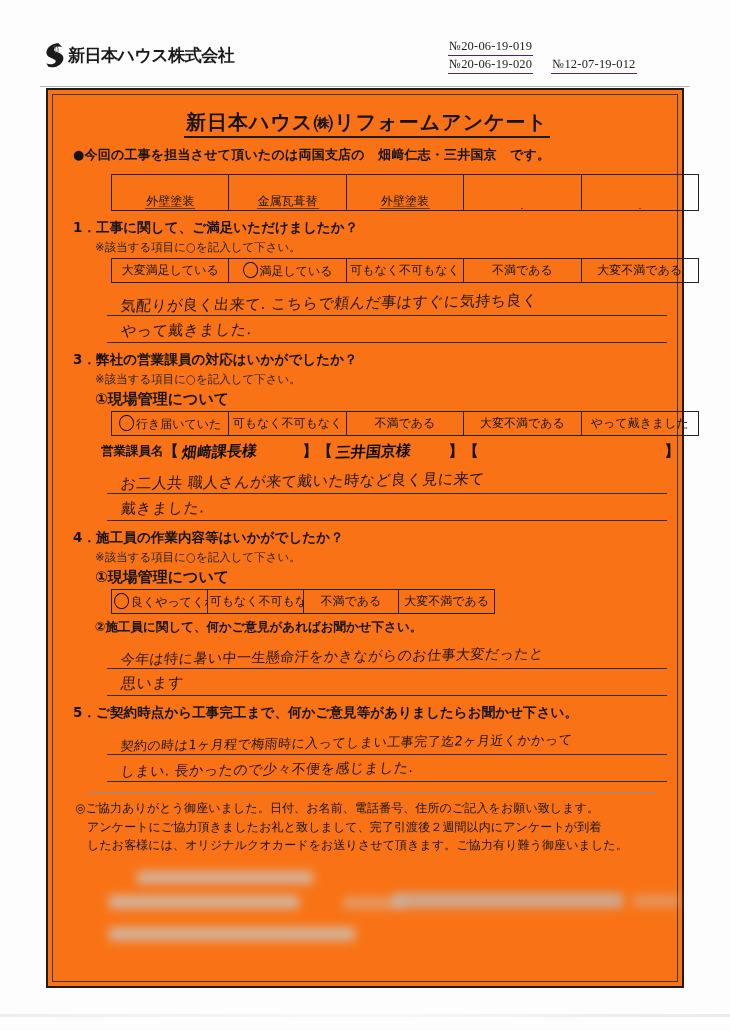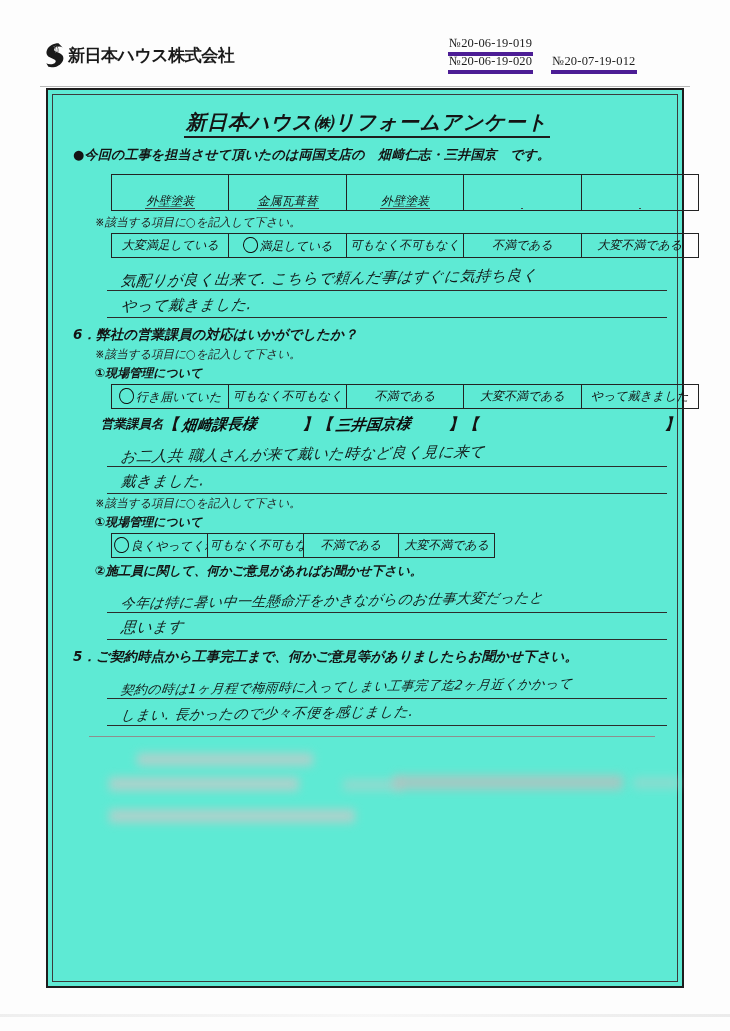--- a/index.html
+++ b/index.html
@@ -34,34 +34,33 @@
     font-weight:bold;font-size:17px;letter-spacing:-0.5px;
     color:#1a1a1a;white-space:nowrap;
   }
   .ref-block{
     position:absolute;left:448px;top:0px;
     font-family:"Liberation Serif","DejaVu Serif",serif;
     font-size:12.5px;color:#1e1e1e;
   }
   .ref-row{display:flex;gap:18px;height:18px;align-items:flex-end;}
   .ref-no{
-    border-bottom:4px solid #4c1d95;
+    border-bottom:1px solid #4c1d95;
     padding:0 1px 1px 1px;white-space:nowrap;letter-spacing:0.2px;
   }
   .masthead-rule{
     position:absolute;left:40px;top:48px;width:650px;height:1px;
     background:#b8b8b8;
   }
   
   .form-frame{
     position:absolute;left:46px;top:88px;width:638px;height:900px;
     border:2px solid #1d1d1d;
-    background:#5eead4;
+    background:#f97316;
     box-sizing:border-box;
-    font-style:italic;
   }
   .form-inner{
     position:absolute;left:4px;top:4px;right:4px;bottom:4px;
     border:1px solid #3b3b3b;
     box-sizing:border-box;
   }
   .content{
     position:absolute;left:0;top:0;right:0;bottom:0;
     padding:8px 14px 0 18px;
     box-sizing:border-box;
@@ -131,21 +130,21 @@
     font-family:"DejaVu Sans","Liberation Sans",sans-serif;
     font-size:13.5px;font-weight:bold;
     margin:8px 0 3px 2px;letter-spacing:0.1px;
   }
   .note{
     font-family:"DejaVu Sans","Liberation Sans",sans-serif;
     font-size:11.5px;margin:0 0 3px 24px;color:#242424;
   }
   .sub{
     font-family:"DejaVu Sans","Liberation Sans",sans-serif;
-    font-size:12px;font-weight:bold;margin:3px 0 2px 24px;
+    font-size:15px;font-weight:bold;margin:3px 0 2px 24px;
   }
   .sub2{
     font-family:"DejaVu Sans","Liberation Sans",sans-serif;
     font-size:12.5px;font-weight:bold;margin:5px 0 2px 24px;
   }
   
   .hw-block{margin:6px 0 2px 36px;}
   .hw-line{
     border-bottom:1px solid #2c2c2c;
     height:26px;
@@ -239,21 +238,21 @@
       </span>
       <span class="logo-text">新日本ハウス株式会社</span>
     </div>
 
     <div class="ref-block">
       <div class="ref-row">
         <span class="ref-no">№20-06-19-019</span>
       </div>
       <div class="ref-row">
         <span class="ref-no">№20-06-19-020</span>
-        <span class="ref-no">№20-07-19-012</span>
+        <span class="ref-no">№12-07-19-012</span>
       </div>
     </div>
     <div class="masthead-rule"></div>
   </div>
 
   <div class="form-frame">
    <div class="form-inner">
     <div class="content">
 
       <div class="form-title">
@@ -267,20 +266,21 @@
               <tr>
           <td><span>外壁塗装</span></td>
           <td><span>金属瓦葺替</span></td>
           <td><span>外壁塗装</span></td>
           <td><span></span></td>
           <td><span></span></td>
         </tr>
       </tbody>
           </table>
 
+      <div class="q">1．工事に関して、ご満足いただけましたか？</div>
       <div class="note">※該当する項目に○を記入して下さい。</div>
       <table class="grid opts">
         <tbody>
               <tr>
           <td><span>大変満足している</span></td>
           <td class="sel"><span class="mark-circle"></span><span>満足している</span></td>
           <td><span>可もなく不可もなく</span></td>
           <td><span>不満である</span></td>
           <td><span>大変不満である</span></td>
         </tr>
@@ -289,21 +289,21 @@
 
       <div class="hw-block">
         <div class="hw-line">
           <span class="hw-text">気配りが良く出来て. こちらで頼んだ事はすぐに気持ち良く</span>
         </div>
         <div class="hw-line">
           <span class="hw-text">やって戴きました.</span>
         </div>
       </div>
 
-      <div class="q">6．弊社の営業課員の対応はいかがでしたか？</div>
+      <div class="q">3．弊社の営業課員の対応はいかがでしたか？</div>
       <div class="note">※該当する項目に○を記入して下さい。</div>
       <div class="sub">①現場管理について</div>
       <table class="grid opts">
         <tbody>
               <tr>
           <td class="sel"><span class="mark-circle"></span><span>行き届いていた</span></td>
           <td><span>可もなく不可もなく</span></td>
           <td><span>不満である</span></td>
           <td><span>大変不満である</span></td>
           <td><span>やって戴きました</span></td>
@@ -326,20 +326,21 @@
 
       <div class="hw-block">
         <div class="hw-line">
           <span class="hw-text">お二人共 職人さんが来て戴いた時など良く見に来て</span>
         </div>
         <div class="hw-line">
           <span class="hw-text">戴きました.</span>
         </div>
       </div>
 
+      <div class="q">4．施工員の作業内容等はいかがでしたか？</div>
       <div class="note">※該当する項目に○を記入して下さい。</div>
       <div class="sub">①現場管理について</div>
       <table class="grid opts narrow">
         <tbody>
               <tr>
           <td class="sel"><span class="mark-circle"></span><span>良くやってくれた</span></td>
           <td><span>可もなく不可もなく</span></td>
           <td><span>不満である</span></td>
           <td><span>大変不満である</span></td>
         </tr>
@@ -360,20 +361,25 @@
       <div class="hw-block">
         <div class="hw-line">
           <span class="hw-text xs">契約の時は1ヶ月程で梅雨時に入ってしまい工事完了迄2ヶ月近くかかって</span>
         </div>
         <div class="hw-line">
           <span class="hw-text sm">しまい. 長かったので少々不便を感じました.</span>
         </div>
       </div>
 
       <div class="foot-rule"></div>
+      <div class="foot">
+        <div>◎ご協力ありがとう御座いました。日付、お名前、電話番号、住所のご記入をお願い致します。</div>
+        <div class="ind">アンケートにご協力頂きましたお礼と致しまして、完了引渡後２週間以内にアンケートが到着</div>
+        <div class="ind">したお客様には、オリジナルクオカードをお送りさせて頂きます。ご協力有り難う御座いました。</div>
+      </div>
 
       <div class="redact-zone">
         <div class="blur b1"></div>
         <div class="blur b2"></div>
         <div class="blur b5"></div>
         <div class="blur b3"></div>
         <div class="blur b6"></div>
         <div class="blur b4"></div>
       </div>
 

